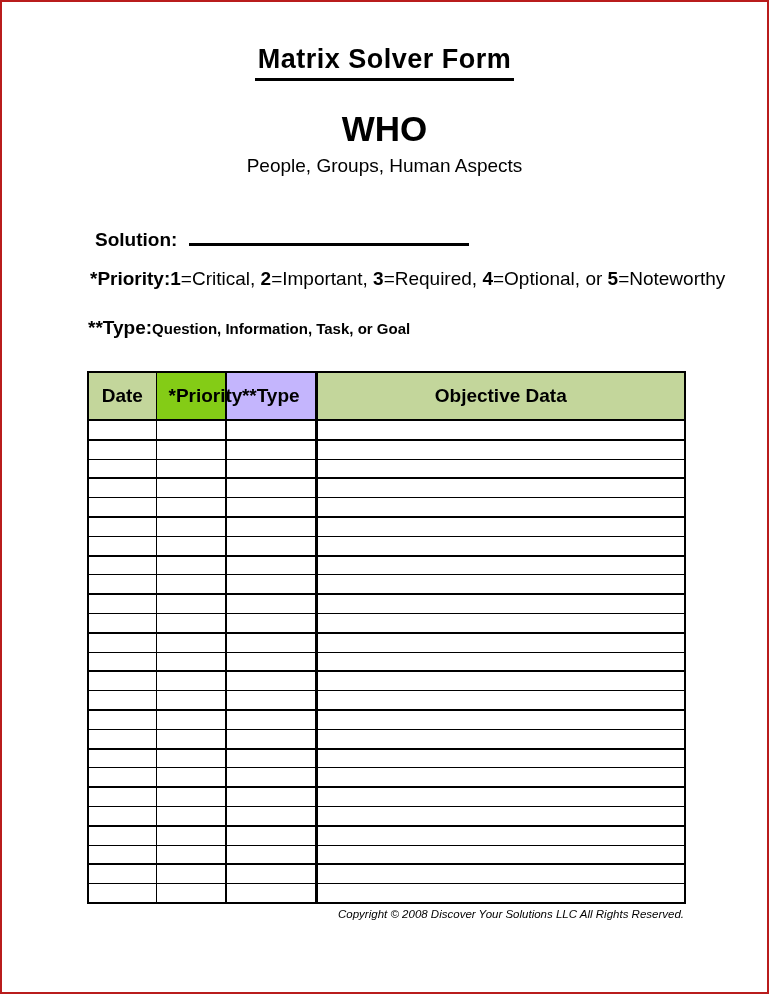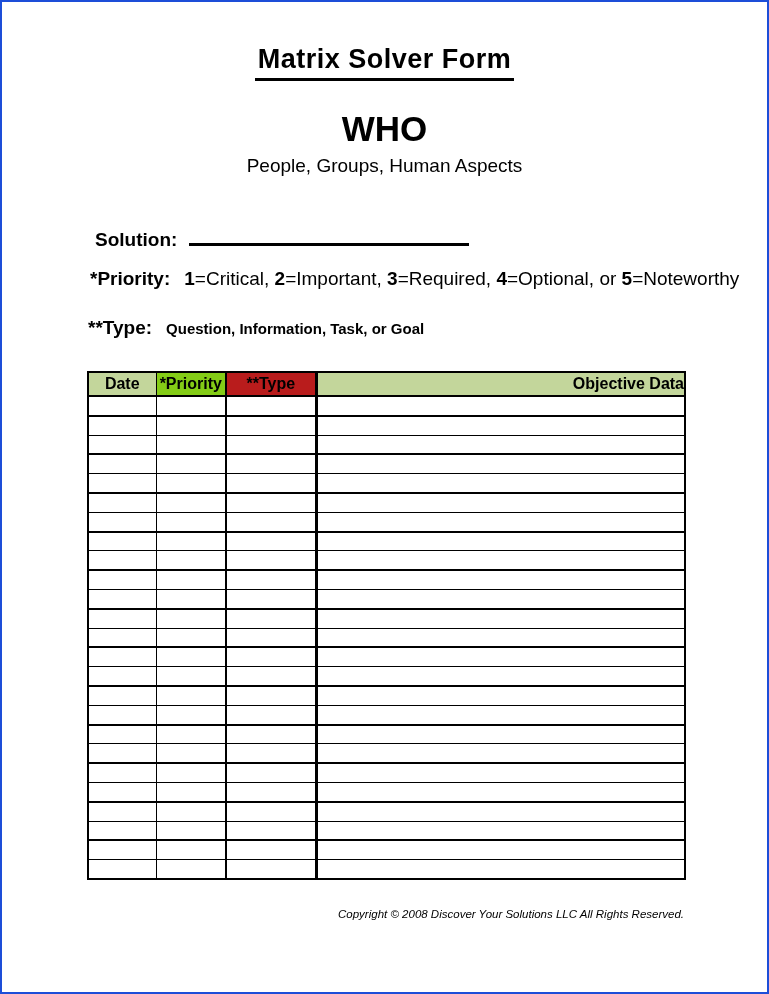--- a/index.html
+++ b/index.html
@@ -8,21 +8,21 @@
     background: #ffffff;
     font-family: "Liberation Sans", sans-serif;
     color: #000;
   }
   .page {
     position: relative;
     width: 769px;
     height: 994px;
     box-sizing: border-box;
     background: #ffffff;
-    border: 2px solid #1d4ed8;
+    border: 2px solid #b91c1c;
     overflow: hidden;
   }
   .title-wrap {
     position: absolute;
     top: 42px;
     left: 0;
     width: 100%;
     text-align: center;
   }
   .form-title {
@@ -69,21 +69,20 @@
   }
   .priority-row {
     position: absolute;
     top: 266px;
     left: 88px;
     white-space: nowrap;
   }
   .legend-label {
     font-size: 19px;
     font-weight: bold;
-    margin-right: 14px;
   }
   .pri-items { white-space: pre-wrap; }
   .pri-num {
     font-size: 19px;
     font-weight: bold;
   }
   .pri-desc {
     font-size: 19px;
     font-weight: normal;
   }
@@ -105,39 +104,39 @@
     border-collapse: collapse;
     table-layout: fixed;
     border: 2px solid #000;
   }
   .matrix-table col.c-date { width: 68px; }
   .matrix-table col.c-priority { width: 70px; }
   .matrix-table col.c-type { width: 90px; }
   .matrix-table col.c-objective { width: 369px; }
   .matrix-table th {
     height: 22px;
-    font-size: 16px;
+    font-size: 19px;
     font-weight: bold;
     text-align: center;
     border: 1px solid #000;
     border-top-width: 2px;
     border-bottom-width: 2px;
-    padding: 0;
+    padding: 12px;
   }
   .matrix-table td {
     height: 17.8px;
     border: 1px solid #000;
     padding: 0;
     background: #fff;
   }
   
   .matrix-table th:nth-child(3), .matrix-table td:nth-child(3) { border-left-width: 2px; }
   .matrix-table th:nth-child(4), .matrix-table td:nth-child(4) { border-left-width: 3px; }
   .matrix-table th:first-child, .matrix-table td:first-child { border-left-width: 2px; }
-  .matrix-table th:last-child, .matrix-table td:last-child { border-right-width: 2px; text-align: right; }
+  .matrix-table th:last-child, .matrix-table td:last-child { border-right-width: 2px; }
   
   .matrix-table tbody tr:nth-child(odd) td { border-bottom-width: 2px; }
   .footer {
     position: absolute;
     top: 906px;
     left: 85px;
     width: 597px;
     text-align: right;
     font-size: 11.5px;
     font-style: italic;
@@ -172,21 +171,21 @@
     <colgroup>
       <col class="c-date">
       <col class="c-priority">
       <col class="c-type">
       <col class="c-objective">
     </colgroup>
     <thead>
       <tr>
           <th style="background: rgb(195, 214, 155);">Date</th>
           <th style="background: #84cc16;">*Priority</th>
-          <th style="background: #b91c1c;">**Type</th>
+          <th style="background: #c4b5fd;">**Type</th>
           <th style="background: rgb(195, 214, 155);">Objective Data</th>
         </tr>
     </thead>
     <tbody>
         <tr>
           <td></td>
           <td></td>
           <td></td>
           <td></td>
         </tr>

